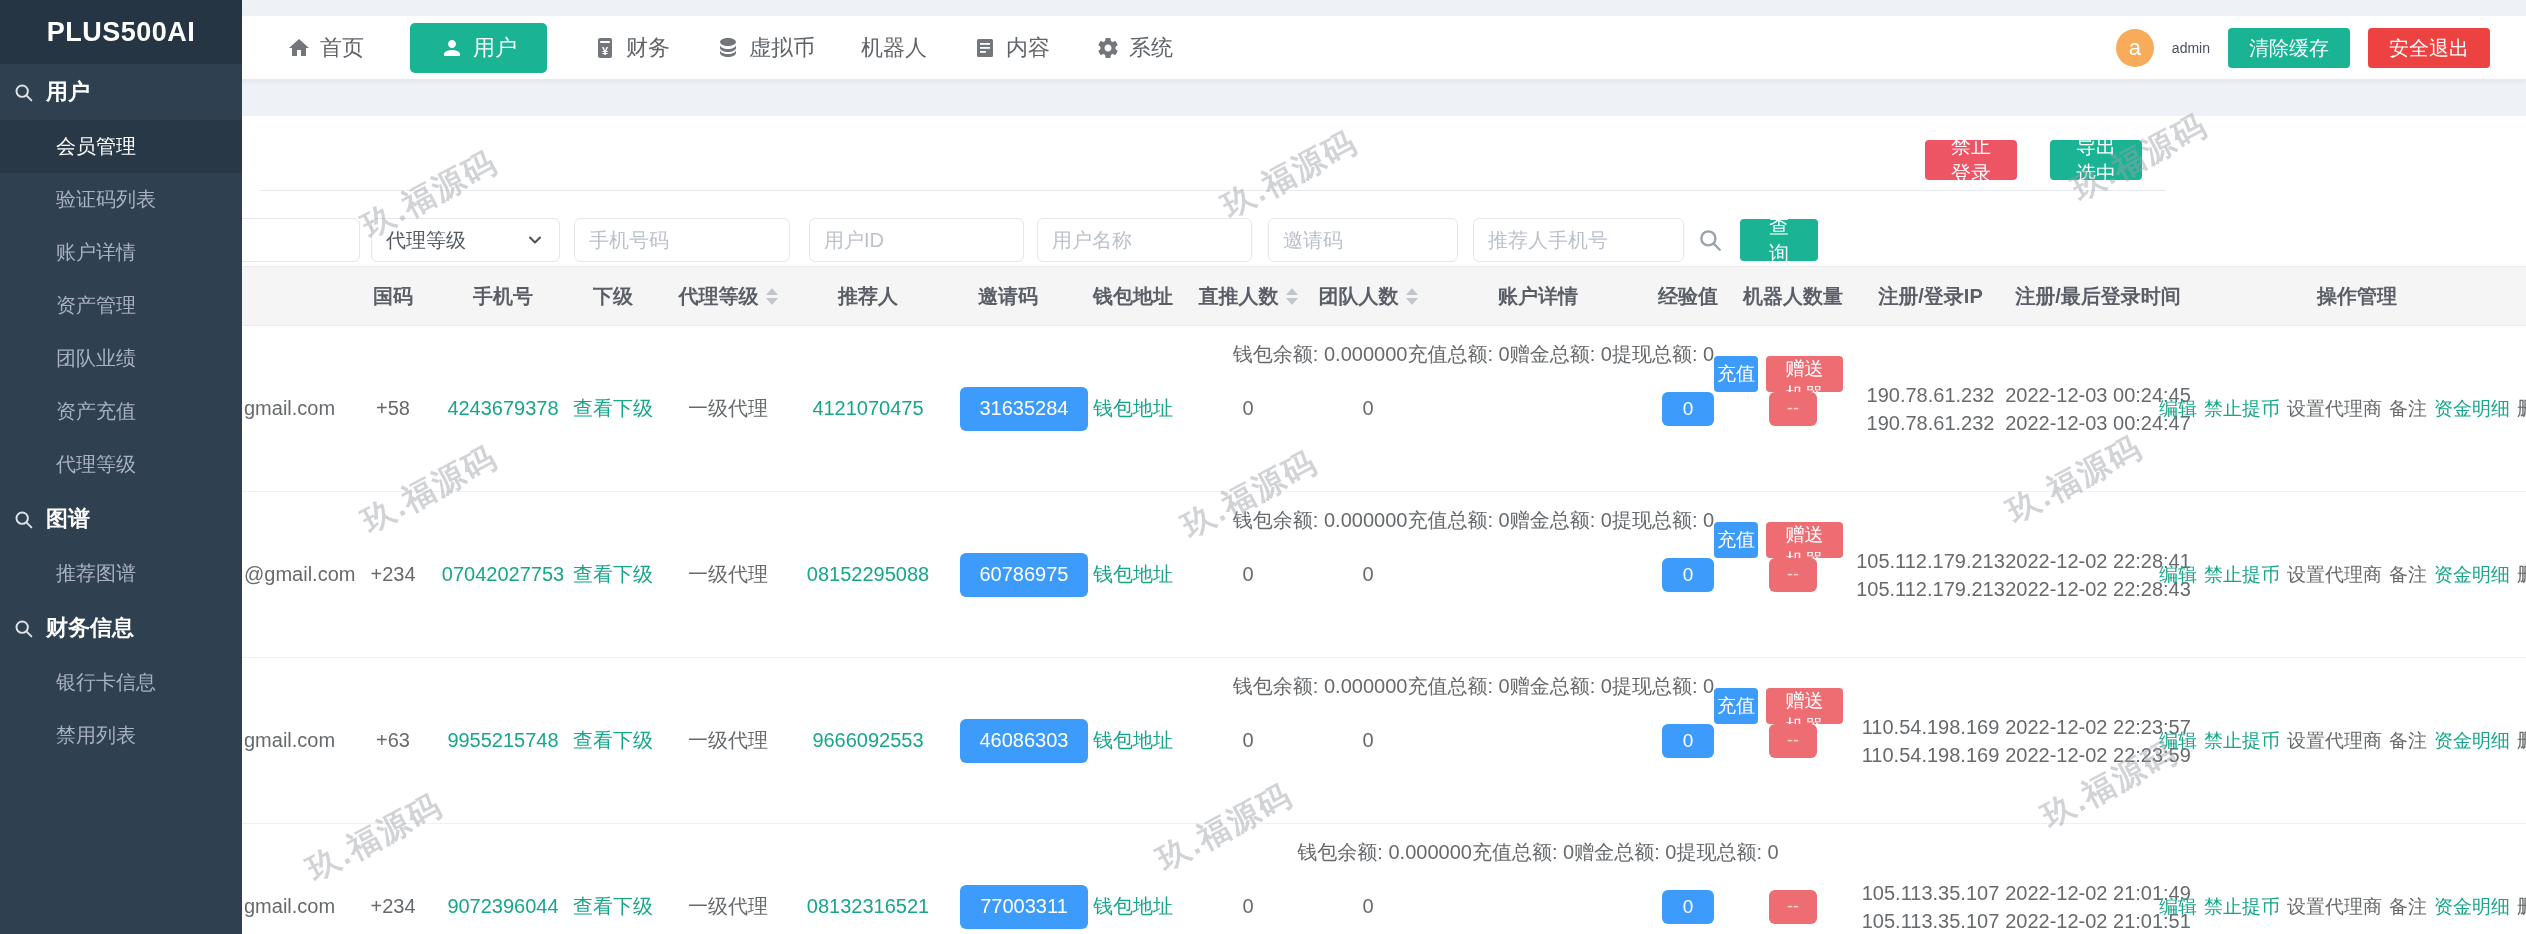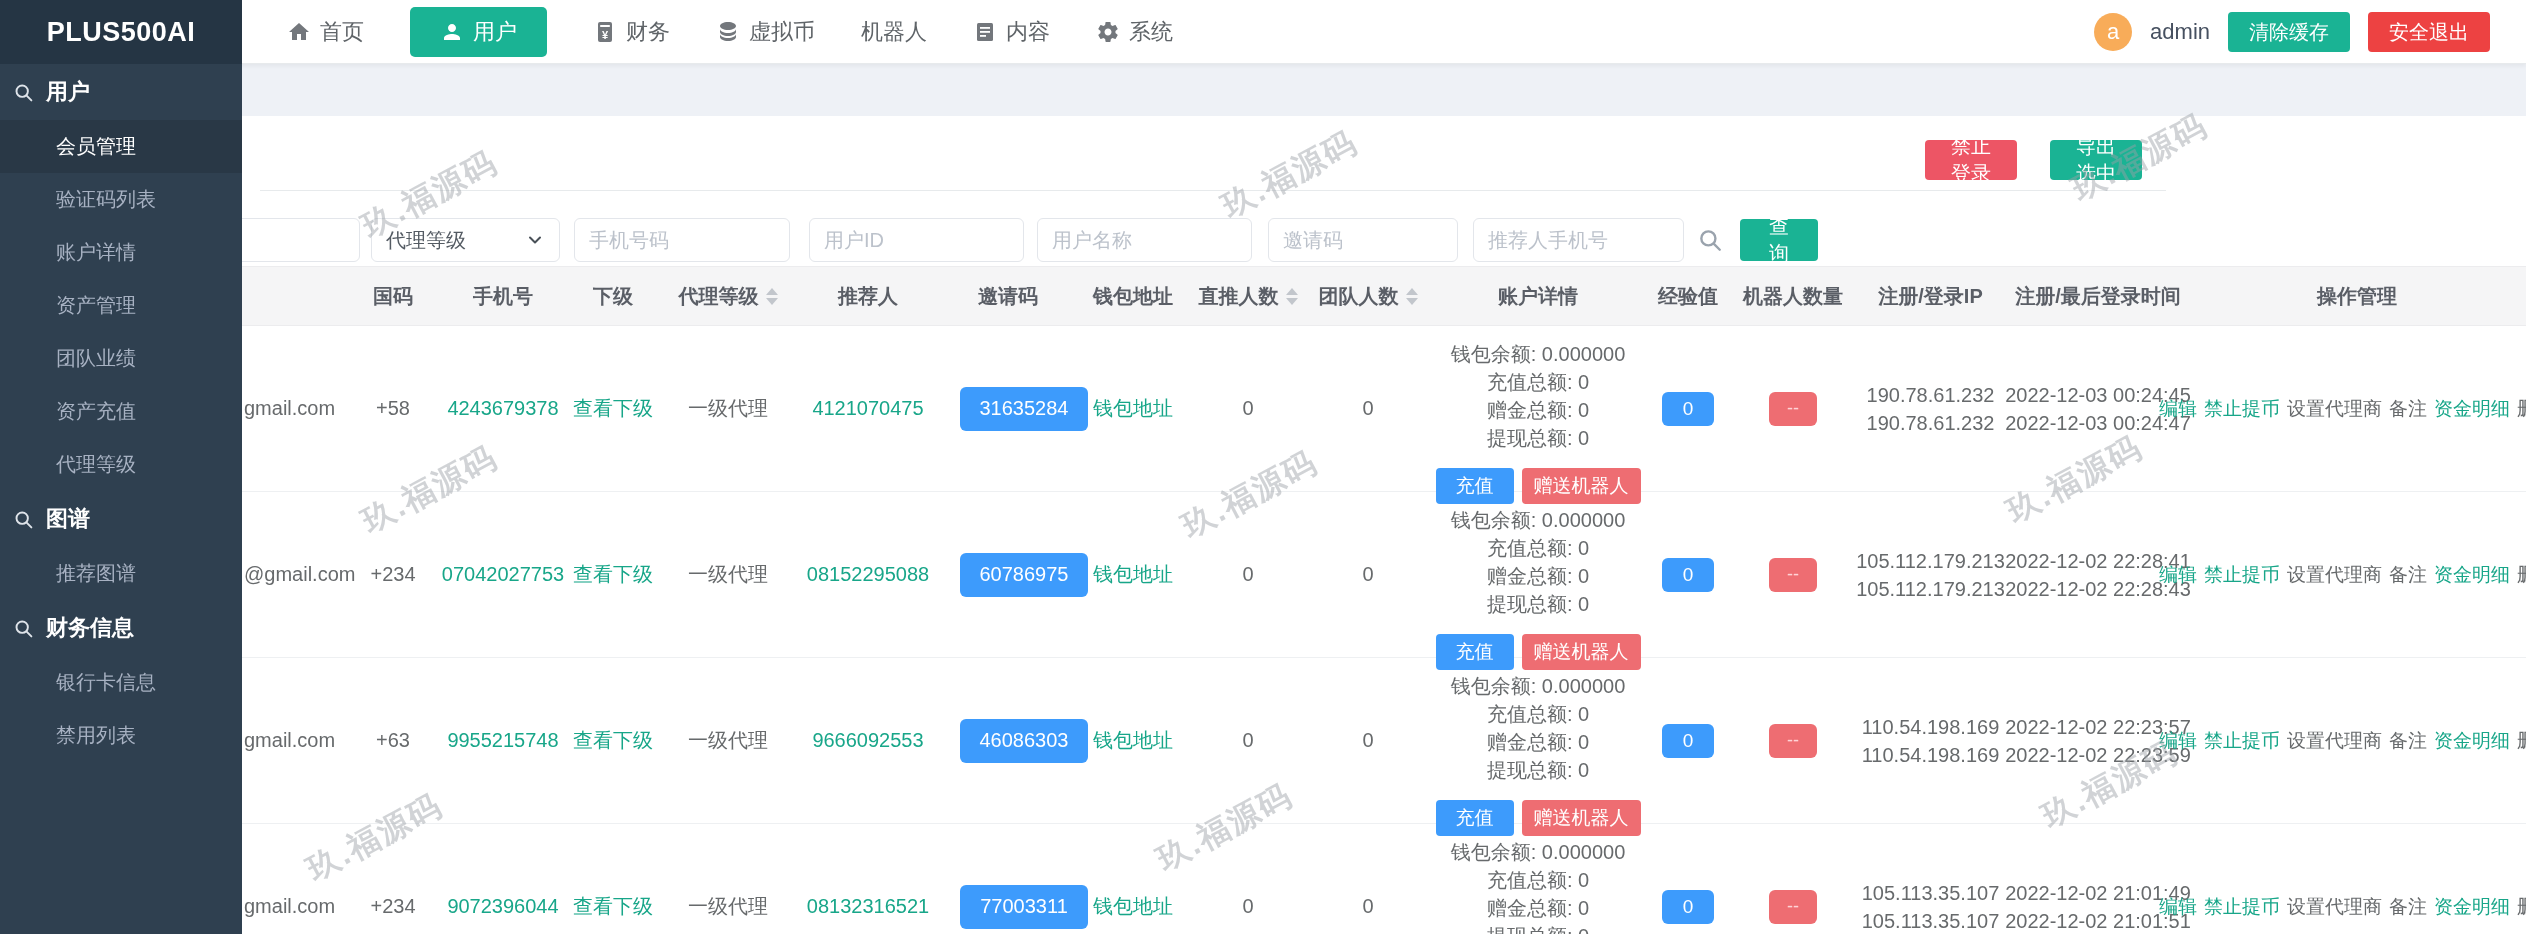--- a/index.html
+++ b/index.html
@@ -1,32 +1,32 @@
 <!DOCTYPE html>
 <html><head>
 <meta charset="utf-8">
 <style>
   * { margin:0; padding:0; box-sizing:border-box; }
   html,body { width:2526px; height:934px; overflow:hidden;
     font-family:"Liberation Sans","DejaVu Sans",sans-serif; background:#eef1f6; color:#676a6c; }
   .page { position:relative; width:2526px; height:934px; }
 
   
-  .topbar { position:absolute; left:0; top:0; right:0; height:64px; background:#fff;
+  .topbar { position:absolute; left:0; top:16px; right:0; height:64px; background:#fff;
     border-bottom:1px solid #e7eaec; box-shadow:0 2px 4px rgba(0,0,0,.05); z-index:20; }
   .nav { position:absolute; left:287px; top:0; height:64px; display:flex; align-items:center; gap:46px; }
   .nav-item { display:flex; align-items:center; gap:9px; font-size:22px; color:#5f6468; cursor:pointer; white-space:nowrap; }
   .nav-item .nav-icon { width:24px; height:24px; color:#73777c; display:inline-flex; }
   .nav-item .nav-icon svg { width:100%; height:100%; }
   .nav-item.active { background:#1ab394; color:#fff; height:50px; padding:0 30px; border-radius:5px; }
   .nav-item.active .nav-icon { color:#fff; }
   .nav-right { position:absolute; right:36px; top:0; height:64px; display:flex; align-items:center; gap:18px; }
   .avatar { width:38px; height:38px; border-radius:50%; background:#f8ac59; color:#fff;
     display:inline-flex; align-items:center; justify-content:center; font-size:22px; cursor:pointer; }
-  .admin-name { font-size:22px; color:#465060; cursor:pointer; }
+  .admin-name { font-size:14px; color:#465060; cursor:pointer; }
 
   .btn { display:inline-flex; align-items:center; justify-content:center; border:none; cursor:pointer;
     border-radius:4px; color:#fff; font-size:20px; height:40px; padding:0 21px;
     font-family:"Liberation Sans","DejaVu Sans",sans-serif; }
   .btn-green { background:#1ab394; }
   .btn-red { background:#ed4242; }
 
   
   .sidebar { position:absolute; left:0; top:0; width:242px; height:934px; background:#2f4050; z-index:30; }
   .logo { height:64px; background:#253544; color:#fff; display:flex; align-items:center; justify-content:center;
@@ -70,21 +70,21 @@
   .td { display:flex; flex-direction:column; align-items:center; justify-content:center; font-size:20px; color:#676a6c; }
   .td.email { align-items:flex-start; justify-content:center; padding-left:2px; }
   .link { color:#18a689; cursor:pointer; }
   .plain-act { color:#676a6c; cursor:pointer; }
   .badge-invite { min-width:128px; height:44px; border-radius:6px; background:#3d9bfc; color:#fff;
     display:inline-flex; align-items:center; justify-content:center; font-size:20px; cursor:pointer;margin-left:32px; }
   .badge-exp { width:52px; height:34px; border-radius:6px; background:#3d9bfc; color:#fff;
     display:inline-flex; align-items:center; justify-content:center; font-size:19px; cursor:pointer; }
   .badge-robot { width:48px; height:34px; border-radius:6px; background:#ee6d72; color:#ffd3d6;
     display:inline-flex; align-items:center; justify-content:center; font-size:18px; cursor:pointer; }
-  .acct { display:flex; flex-direction:column; align-items:center; padding-top:14px; height:100%; }
+  .acct { display:flex; flex-direction:row; padding-top:14px; height:100%; }
   .acct-line { font-size:20px; line-height:28px; color:#676a6c; white-space:nowrap; }
   .acct-btns { display:flex; gap:8px; margin-top:16px; }
   .btn-mini-blue { width:78px; height:36px; border-radius:4px; background:#3d9bfc; color:#fff; border:none;
     font-size:19px; cursor:pointer; font-family:inherit; }
   .btn-mini-pink { padding:0 12px; height:36px; border-radius:4px; background:#ee6d72; color:#fff; border:none;
     font-size:19px; cursor:pointer; font-family:inherit; }
   .two-line { line-height:28px; white-space:nowrap; }
   .acts { flex-direction:row; gap:7px; white-space:nowrap; font-size:19px; }
 
   

